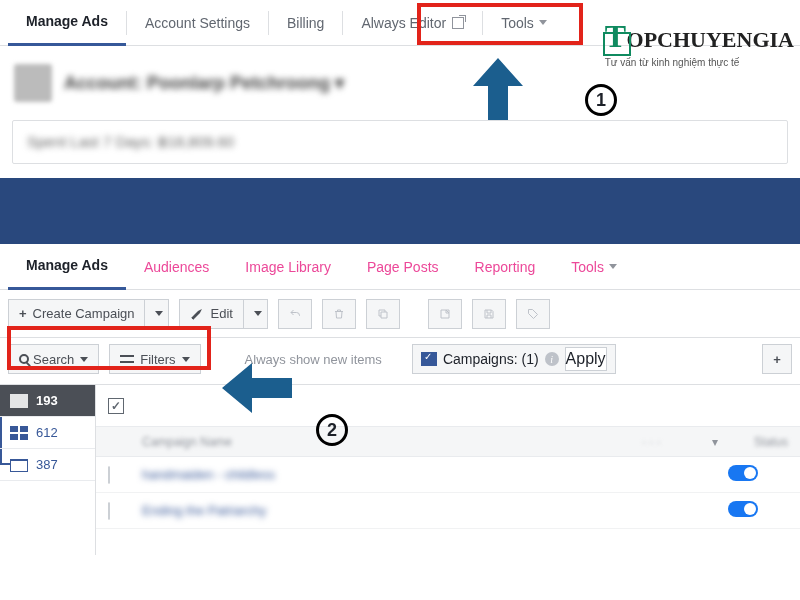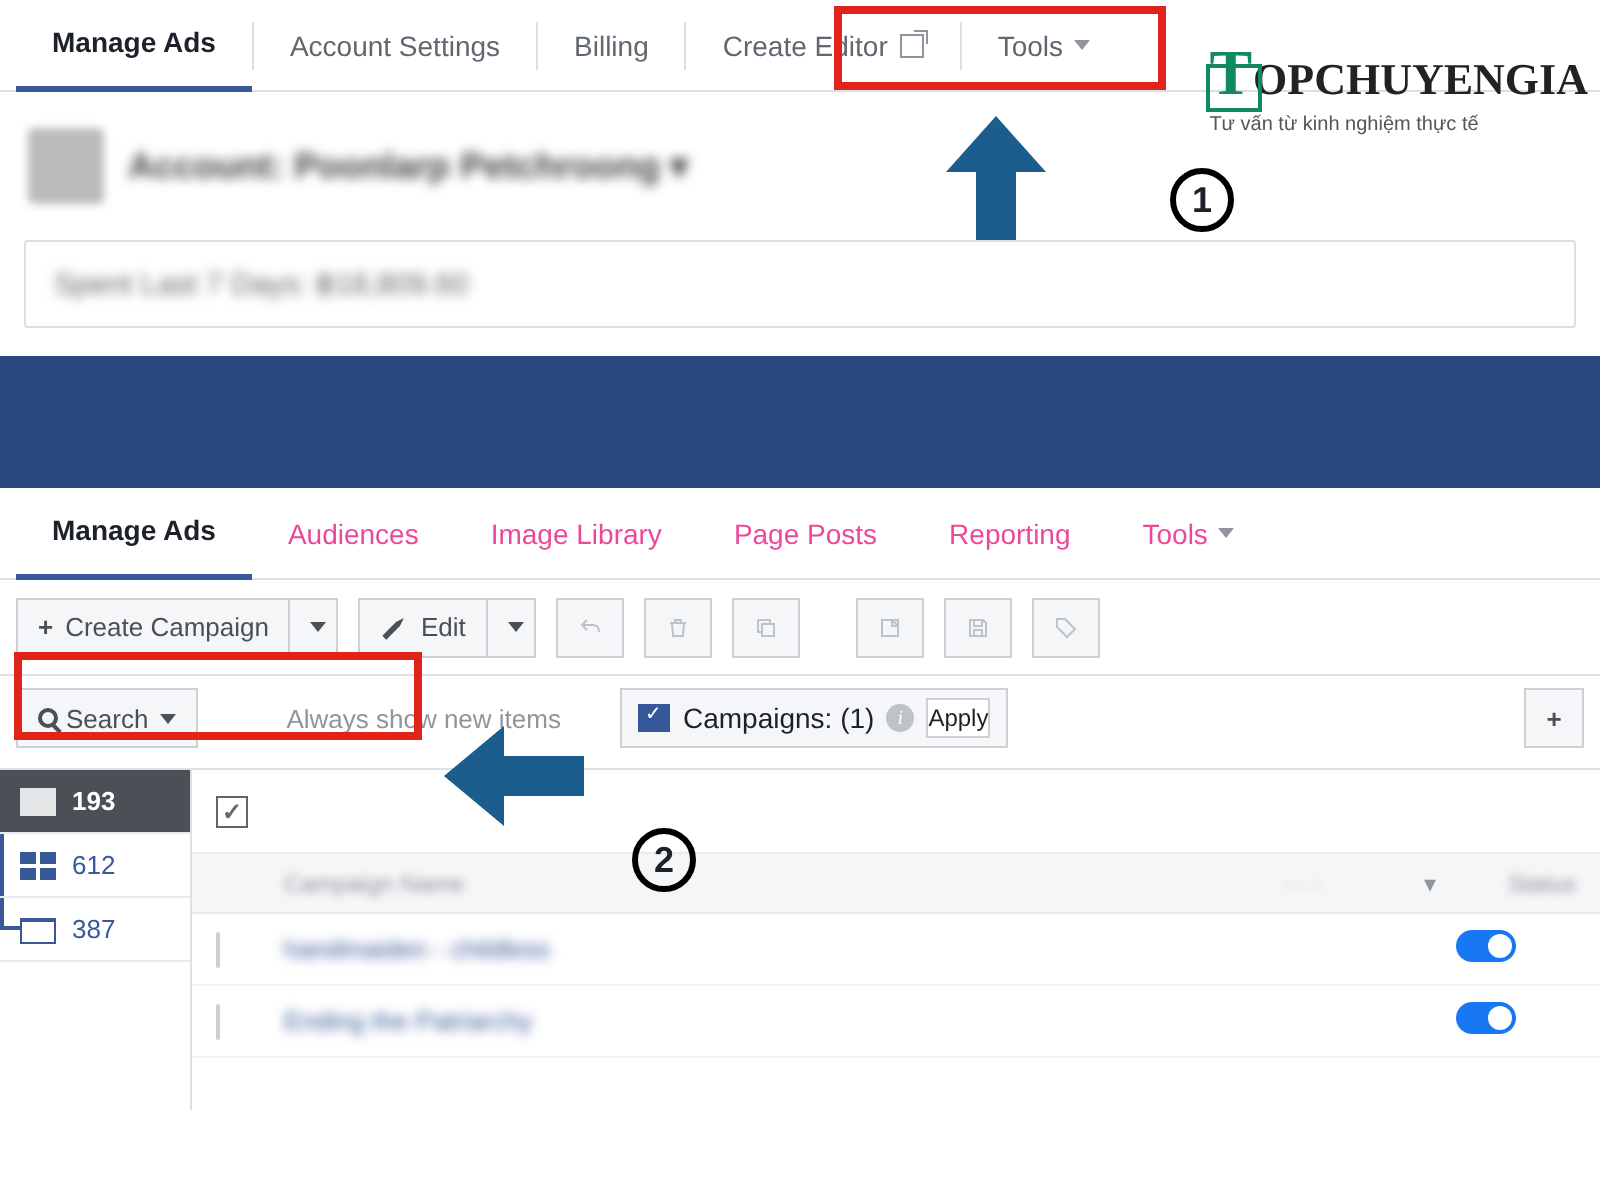--- a/index.html
+++ b/index.html
@@ -24,21 +24,21 @@
   .btn-group { display: flex; }
   .btn { border: 1px solid #ccd0d5; background: #f5f6f7; color: #4b4f56; height: 30px; padding: 0 10px; display: flex; align-items: center; cursor: pointer; font-size: 13px; }
   .btn-group .btn + .btn { border-left: none; }
   .btn .plus { font-weight: bold; margin-right: 6px; }
   .btn .caret { border-top-color: #4b4f56; }
   .ico-btn { width: 34px; justify-content: center; color: #bec2c9; }
   .ico { width: 16px; height: 16px; }
   .filterbar { display: flex; align-items: center; gap: 10px; padding: 6px 8px 10px; border-bottom: 1px solid #dddfe2; }
   .muted { color: #90949c; font-size: 13px; padding-left: 34px; }
   .chip { display: flex; align-items: center; gap: 6px; border: 1px solid #ccd0d5; background: #f5f6f7; height: 30px; padding: 0 8px; }
-  .chip .apply { background: #fff; border: 1px solid #ccd0d5; padding: 2px 0; font-size: 12px; }
+  .chip .apply { background: #fff; border: 1px solid #ccd0d5; padding: 2px 0; font-size: 16px; }
   .plus-box { margin-left: auto; }
   .content { display: flex; height: 170px; }
   .leftnav { width: 96px; border-right: 1px solid #dddfe2; }
   .leftnav .n { display: flex; align-items: center; gap: 8px; height: 32px; padding: 0 10px; border-bottom: 1px solid #e9ebee; font-size: 13px; color: #385898; cursor: pointer; position: relative; }
   .leftnav .n.top { background: #4b4f56; color: #fff; font-weight: 600; }
   .leftnav .n .sq { width: 18px; height: 14px; background: currentColor; opacity: .85; }
   .tree-ln { position: absolute; left: 0; top: 0; bottom: 0; width: 10px; border-left: 2px solid #385898; }
   .main { flex: 1; }
   .main-head { display: flex; align-items: center; gap: 10px; height: 42px; padding: 0 12px; border-bottom: 1px solid #e9ebee; font-weight: 600; font-size: 18px; }
   .main-head .ck { width: 16px; height: 16px; border: 1.5px solid #606770; display: inline-flex; align-items: center; justify-content: center; }
@@ -82,21 +82,21 @@
 <body>
 
 <div class="topnav">
   <div class="item active">Manage Ads</div>
   <div class="sep"></div>
   <div class="item">Account Settings</div>
   <div class="sep"></div>
   <div class="item">Billing</div>
   <div class="sep"></div>
   <div class="item">
-    <span>Create Editor</span>
+    <span>Always Editor</span>
     <span class="popout"></span>
   </div>
   <div class="sep"></div>
   <div class="item">
     <span>Tools</span>
     <span class="caret"></span>
   </div>
 </div>
 
 <div class="account-row">
@@ -175,20 +175,25 @@
       </svg>
     </div>
 </div>
 
 <div class="filterbar">
   <div class="btn">
     <span class="mag"></span>
     <span>Search</span>
     <span class="caret" style="margin-left:6px"></span>
   </div>
+  <div class="btn">
+    <span class="sliders"></span>
+    <span>Filters</span>
+    <span class="caret" style="margin-left:6px"></span>
+  </div>
   <span class="muted">Always show new items</span>
   <div class="chip" style="margin-left:20px">
     <span class="chk-folder"></span>
     <span>Campaigns: (1)</span>
     <span class="info-i">i</span>
     <span class="apply">Apply</span>
   </div>
   <div class="btn plus-box" style="width:30px;justify-content:center;font-weight:bold">+</div>
 </div>
 

